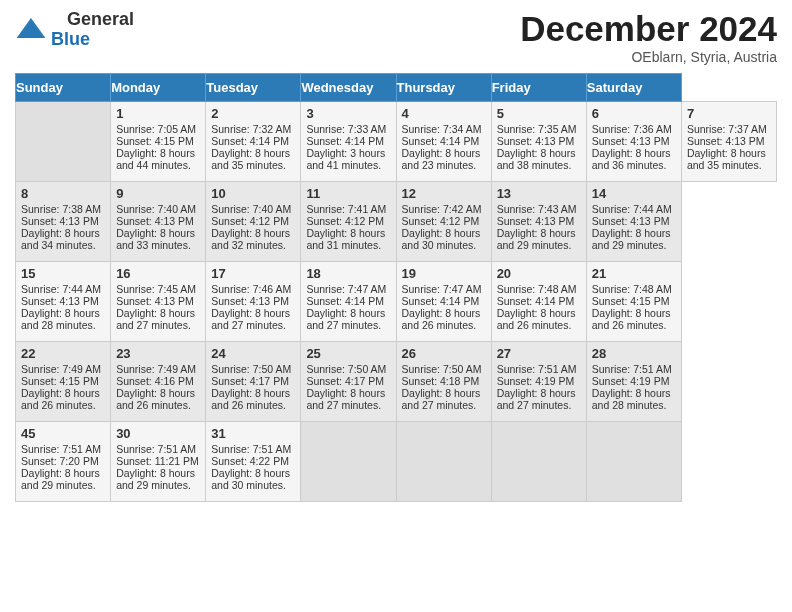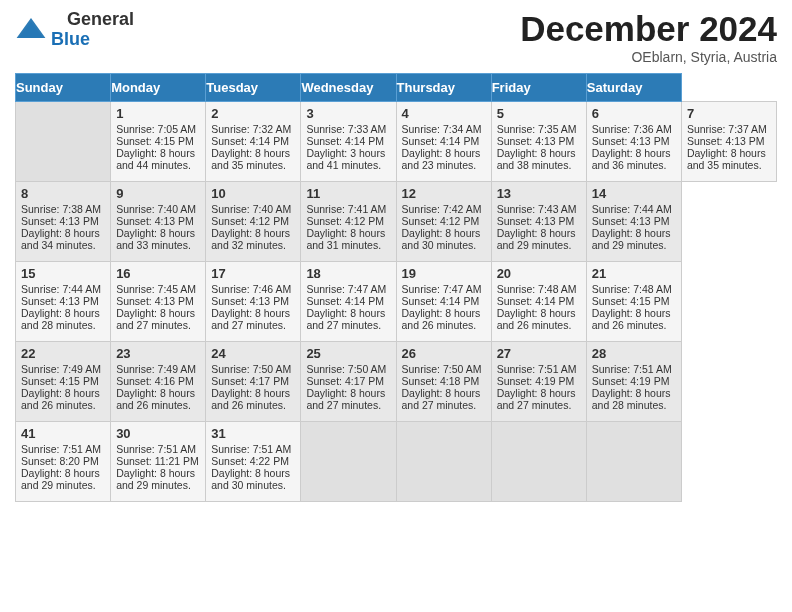--- a/index.html
+++ b/index.html
@@ -145,21 +145,21 @@
       <tr>
         <td><span class="day-num">22</span><span>Sunrise: 7:49 AM</span><br><span>Sunset: 4:15 PM</span><br><span>Daylight: 8 hours and 26 minutes.</span></td>
         <td><span class="day-num">23</span><span>Sunrise: 7:49 AM</span><br><span>Sunset: 4:16 PM</span><br><span>Daylight: 8 hours and 26 minutes.</span></td>
         <td><span class="day-num">24</span><span>Sunrise: 7:50 AM</span><br><span>Sunset: 4:17 PM</span><br><span>Daylight: 8 hours and 26 minutes.</span></td>
         <td><span class="day-num">25</span><span>Sunrise: 7:50 AM</span><br><span>Sunset: 4:17 PM</span><br><span>Daylight: 8 hours and 27 minutes.</span></td>
         <td><span class="day-num">26</span><span>Sunrise: 7:50 AM</span><br><span>Sunset: 4:18 PM</span><br><span>Daylight: 8 hours and 27 minutes.</span></td>
         <td><span class="day-num">27</span><span>Sunrise: 7:51 AM</span><br><span>Sunset: 4:19 PM</span><br><span>Daylight: 8 hours and 27 minutes.</span></td>
         <td><span class="day-num">28</span><span>Sunrise: 7:51 AM</span><br><span>Sunset: 4:19 PM</span><br><span>Daylight: 8 hours and 28 minutes.</span></td>
       </tr>
       <tr>
-        <td><span class="day-num">41</span><span>Sunrise: 7:51 AM</span><br><span>Sunset: 8:20 PM</span><br><span>Daylight: 8 hours and 29 minutes.</span></td>
+        <td><span class="day-num">45</span><span>Sunrise: 7:51 AM</span><br><span>Sunset: 7:20 PM</span><br><span>Daylight: 8 hours and 29 minutes.</span></td>
         <td><span class="day-num">30</span><span>Sunrise: 7:51 AM</span><br><span>Sunset: 11:21 PM</span><br><span>Daylight: 8 hours and 29 minutes.</span></td>
         <td><span class="day-num">31</span><span>Sunrise: 7:51 AM</span><br><span>Sunset: 4:22 PM</span><br><span>Daylight: 8 hours and 30 minutes.</span></td>
         <td class="cell-empty"></td>
         <td class="cell-empty"></td>
         <td class="cell-empty"></td>
         <td class="cell-empty"></td>
       </tr>
     </tbody>
 </table>
 

